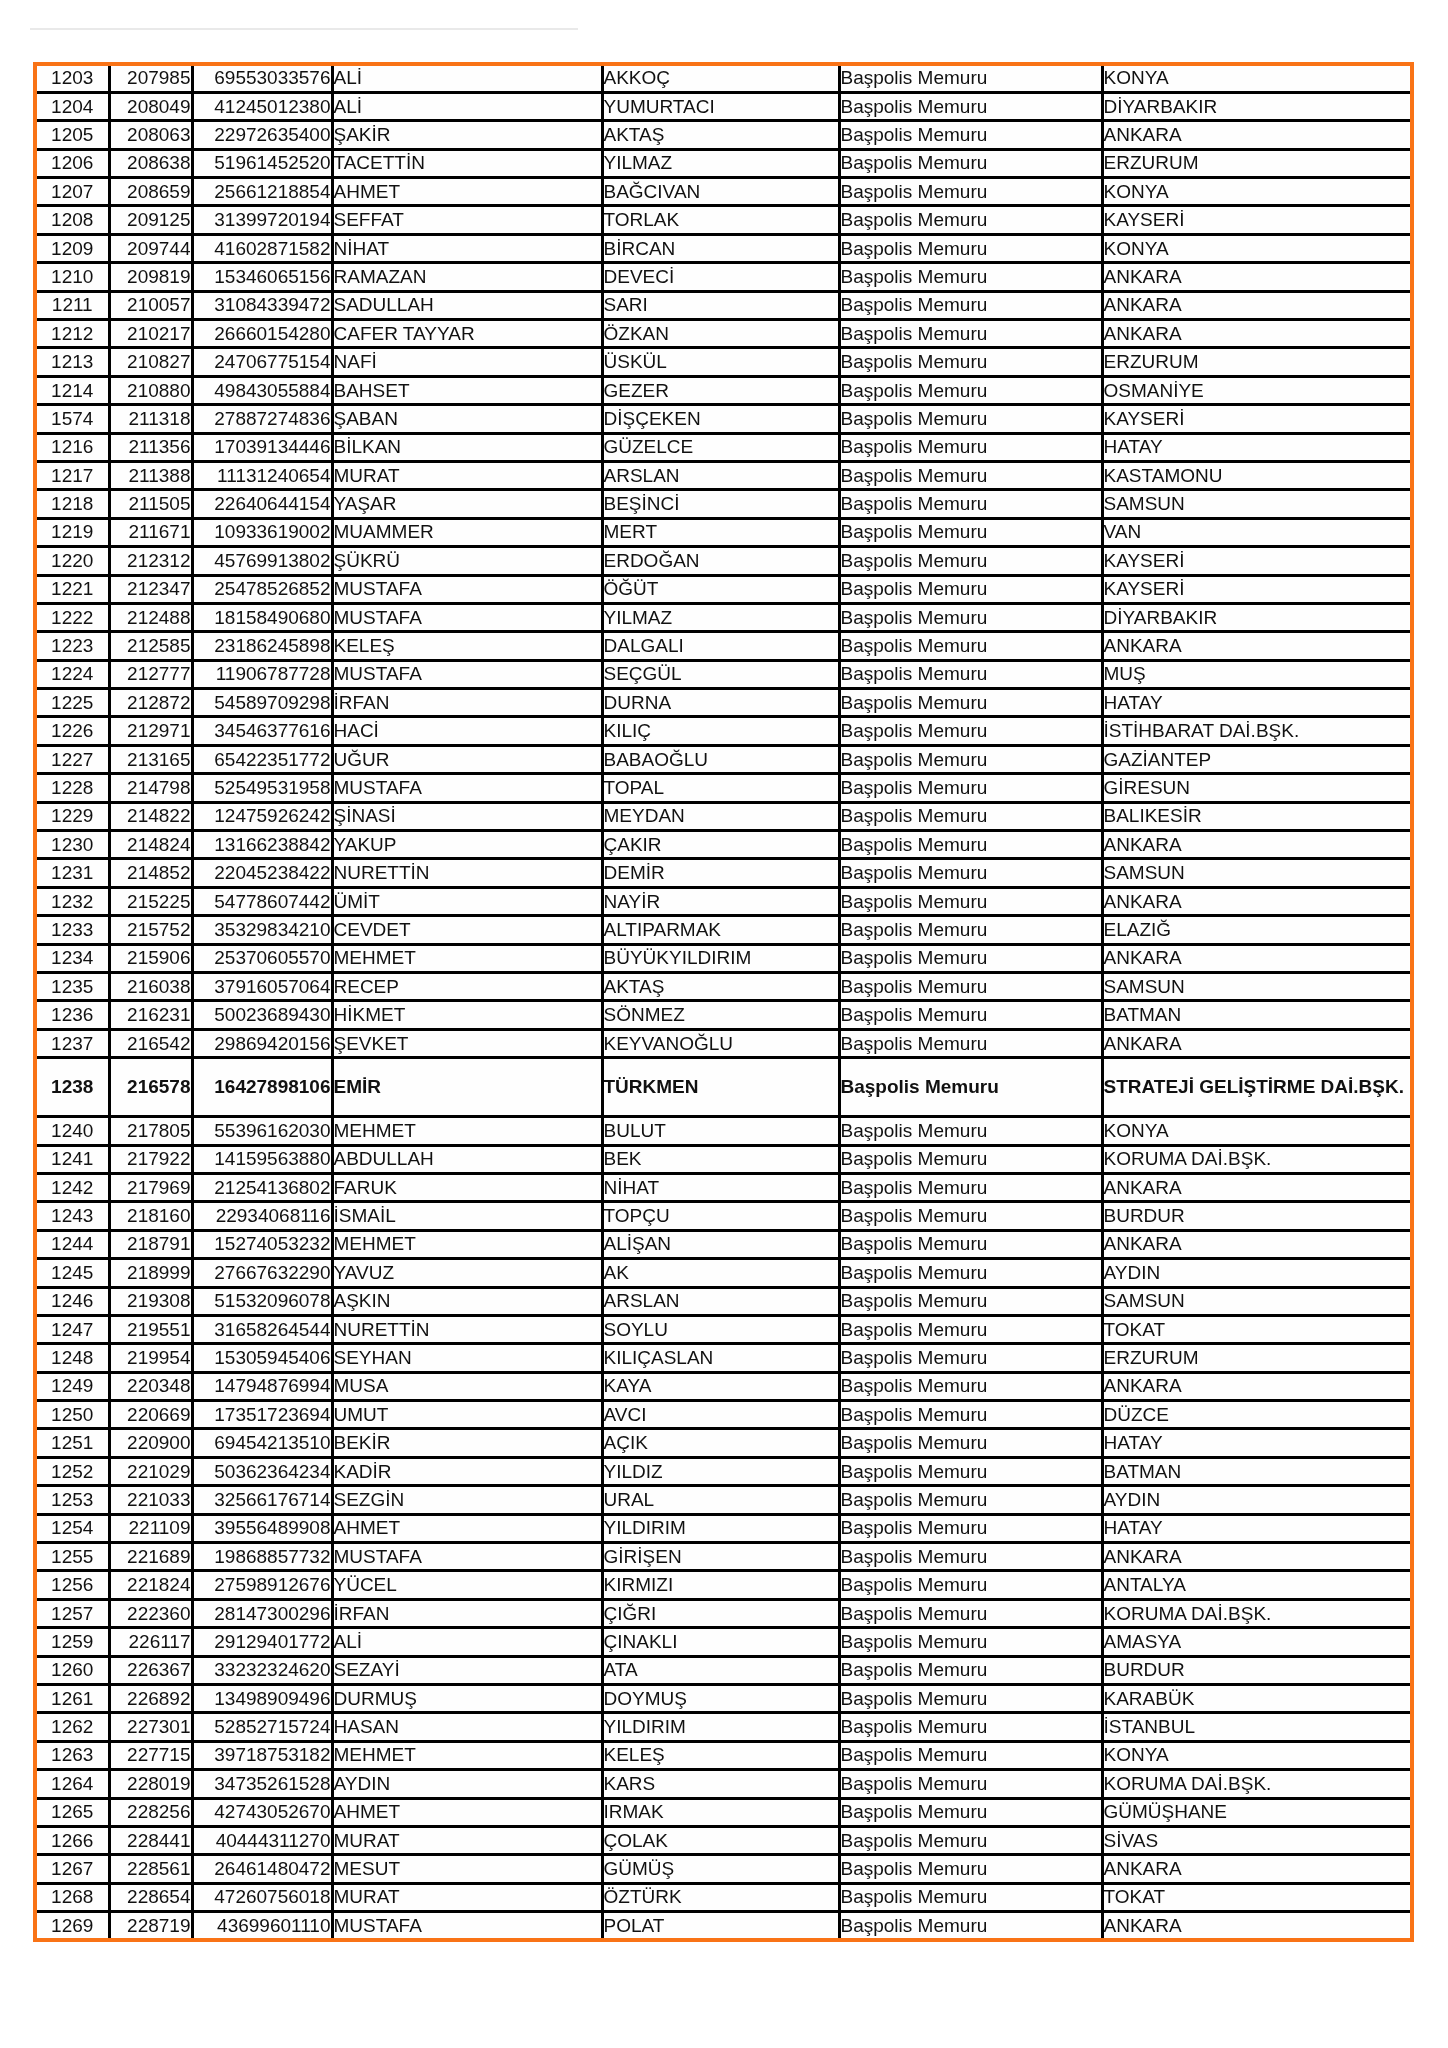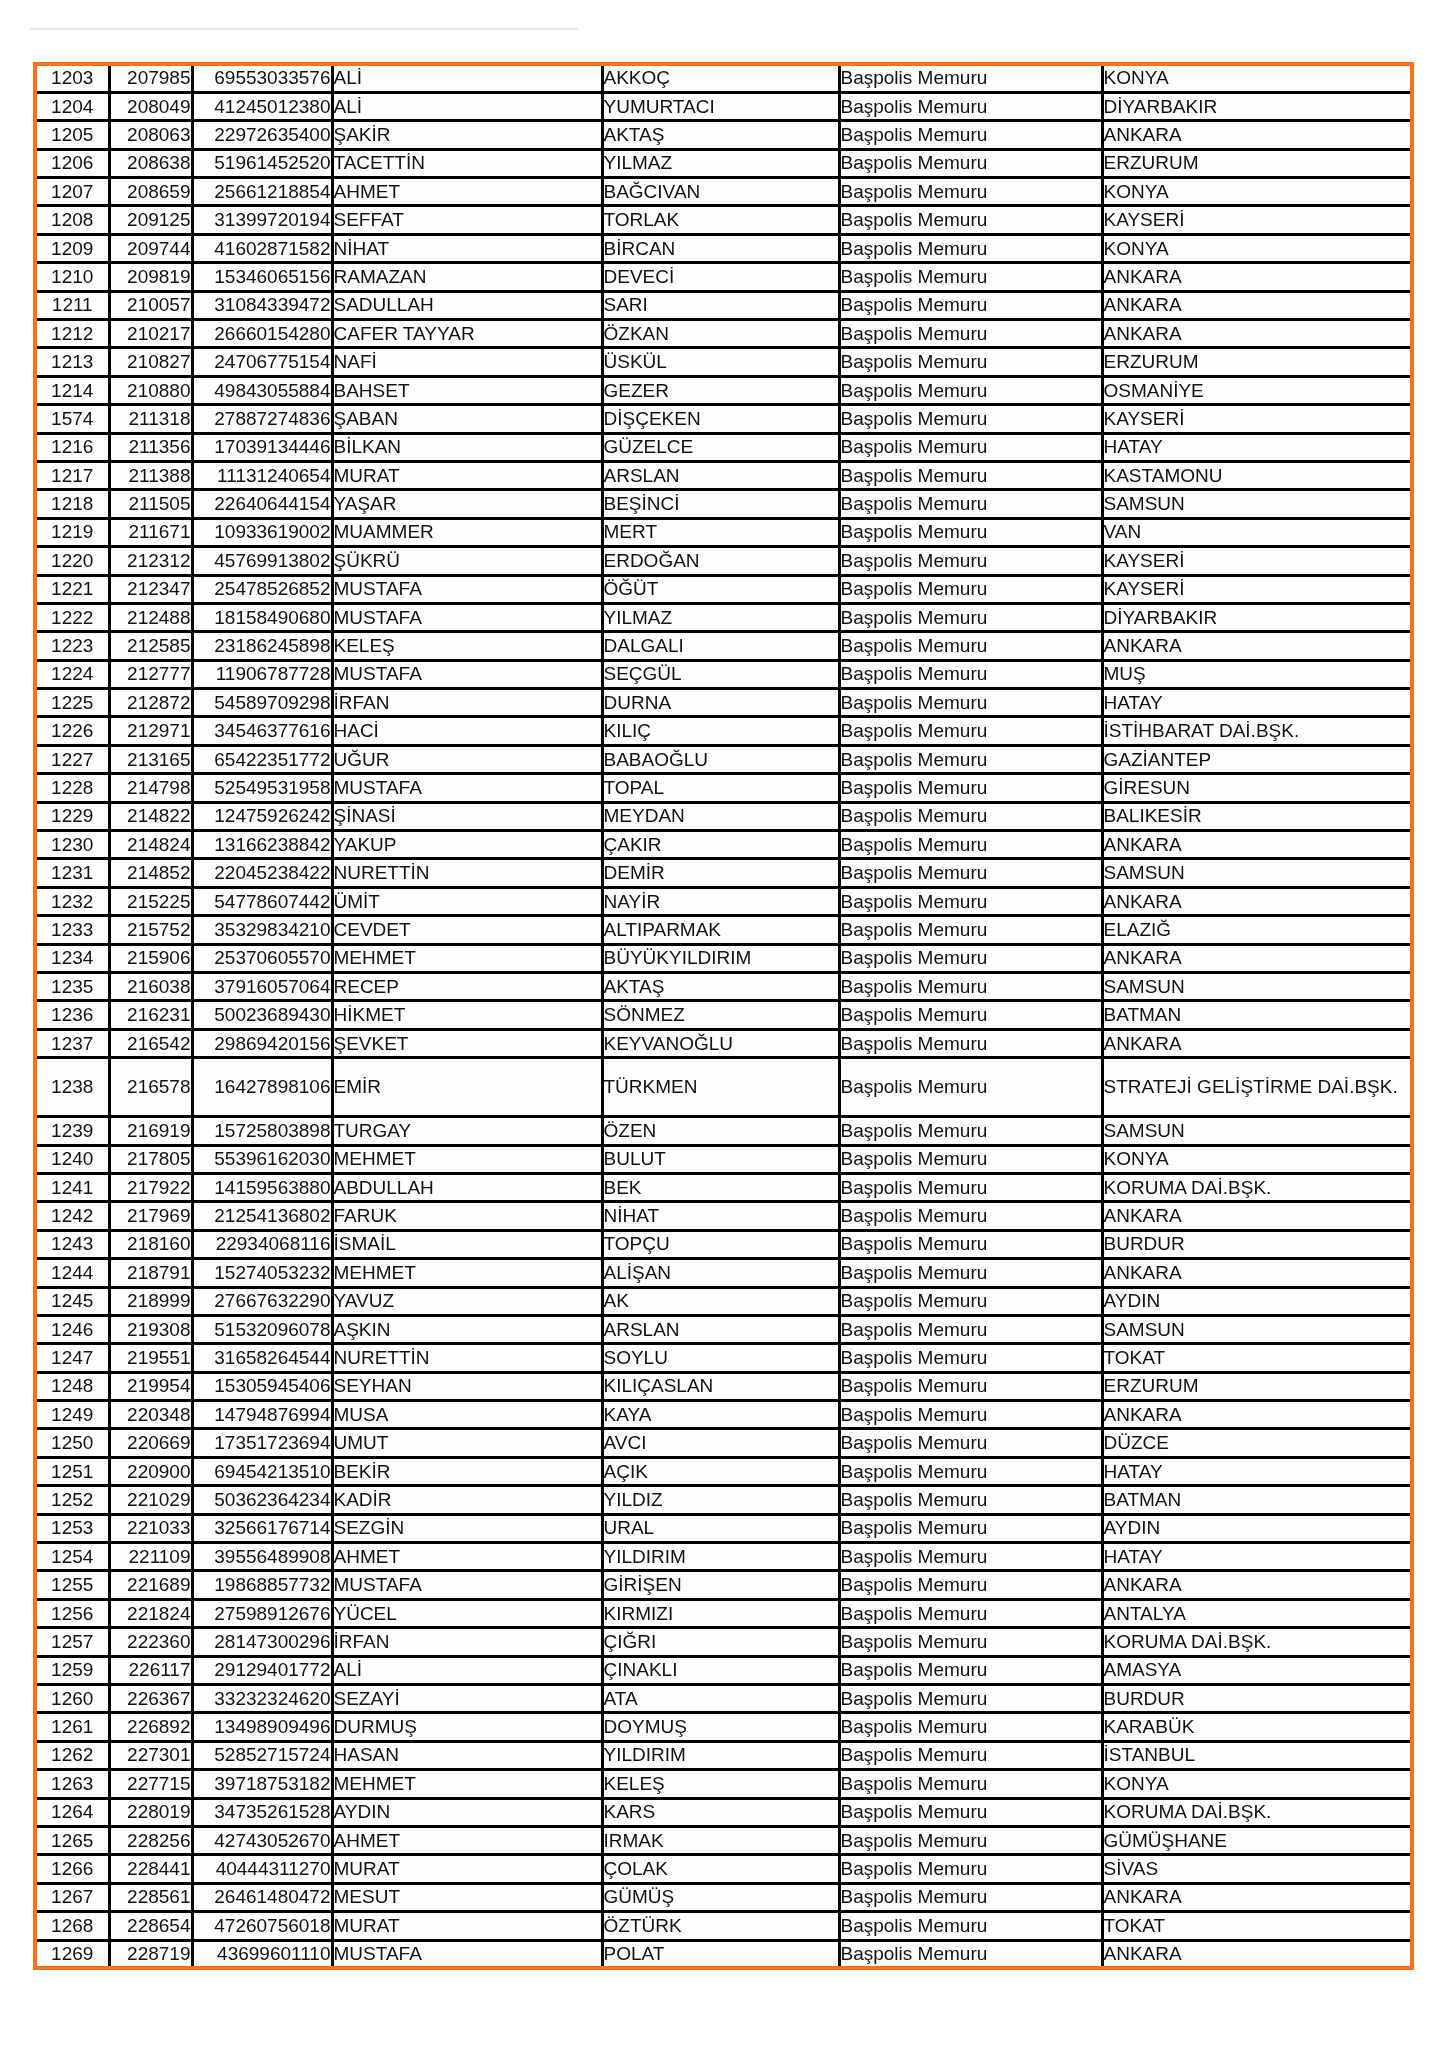--- a/index.html
+++ b/index.html
@@ -27,21 +27,21 @@
     border:3px solid #000;
     font-size:19px;
     line-height:1.05;
     vertical-align:middle;
     white-space:nowrap;
     overflow:hidden;
     background:#fefefe;
     padding:0;
   }
   tr.row{height:28.4px;}
-  tr.row.tall{height:59px;}
+  tr.row.tall{height:59px;font-weight:bold;}
   td.c-rowno{text-align:center;}
   td.c-reg{text-align:right;padding-right:5px;}
   td.c-tc{text-align:right;padding-right:8px;}
   td.c-name,td.c-surname,td.c-rank,td.c-city{text-align:left;padding-left:6px;}
 </style>
 </head>
 <body>
 
 <div class="scan-artifact"></div>
 
@@ -374,29 +374,20 @@
       <tr class="row tall">
         <td class="c-rowno">1238</td>
         <td class="c-reg">216578</td>
         <td class="c-tc">16427898106</td>
         <td class="c-name">EMİR</td>
         <td class="c-surname">TÜRKMEN</td>
         <td class="c-rank">Başpolis Memuru</td>
         <td class="c-city">STRATEJİ GELİŞTİRME DAİ.BŞK.</td>
       </tr>
       <tr class="row">
-        <td class="c-rowno">1239</td>
-        <td class="c-reg">216919</td>
-        <td class="c-tc">15725803898</td>
-        <td class="c-name">TURGAY</td>
-        <td class="c-surname">ÖZEN</td>
-        <td class="c-rank">Başpolis Memuru</td>
-        <td class="c-city">SAMSUN</td>
-      </tr>
-      <tr class="row">
         <td class="c-rowno">1240</td>
         <td class="c-reg">217805</td>
         <td class="c-tc">55396162030</td>
         <td class="c-name">MEHMET</td>
         <td class="c-surname">BULUT</td>
         <td class="c-rank">Başpolis Memuru</td>
         <td class="c-city">KONYA</td>
       </tr>
       <tr class="row">
         <td class="c-rowno">1241</td>

